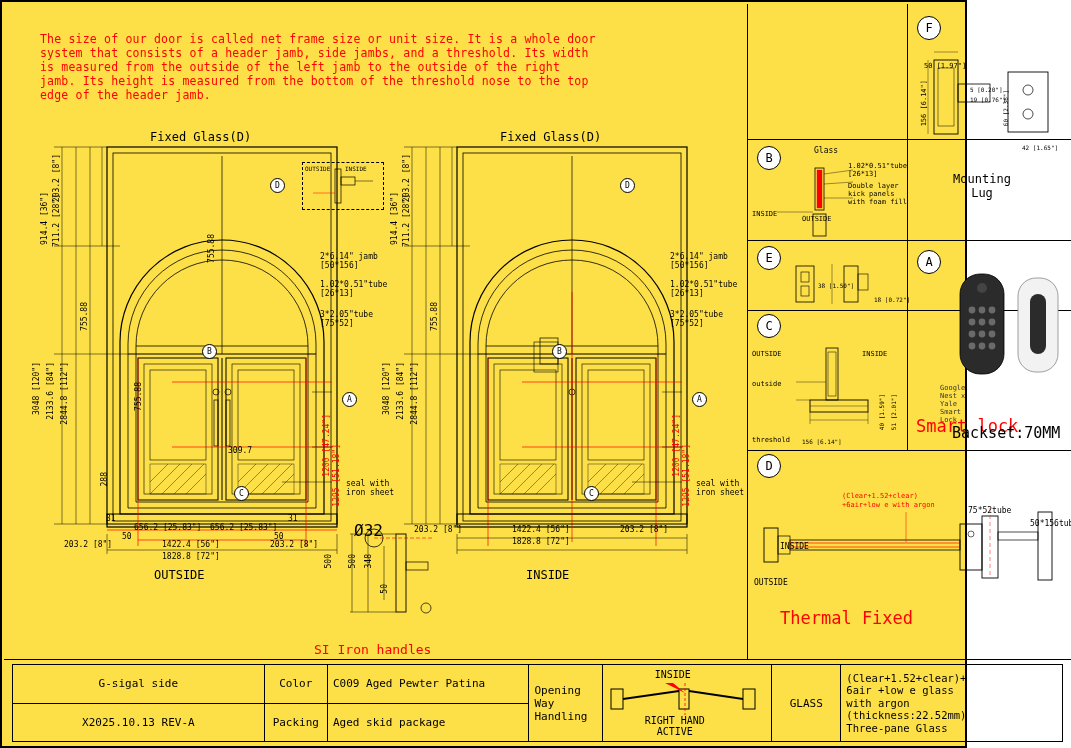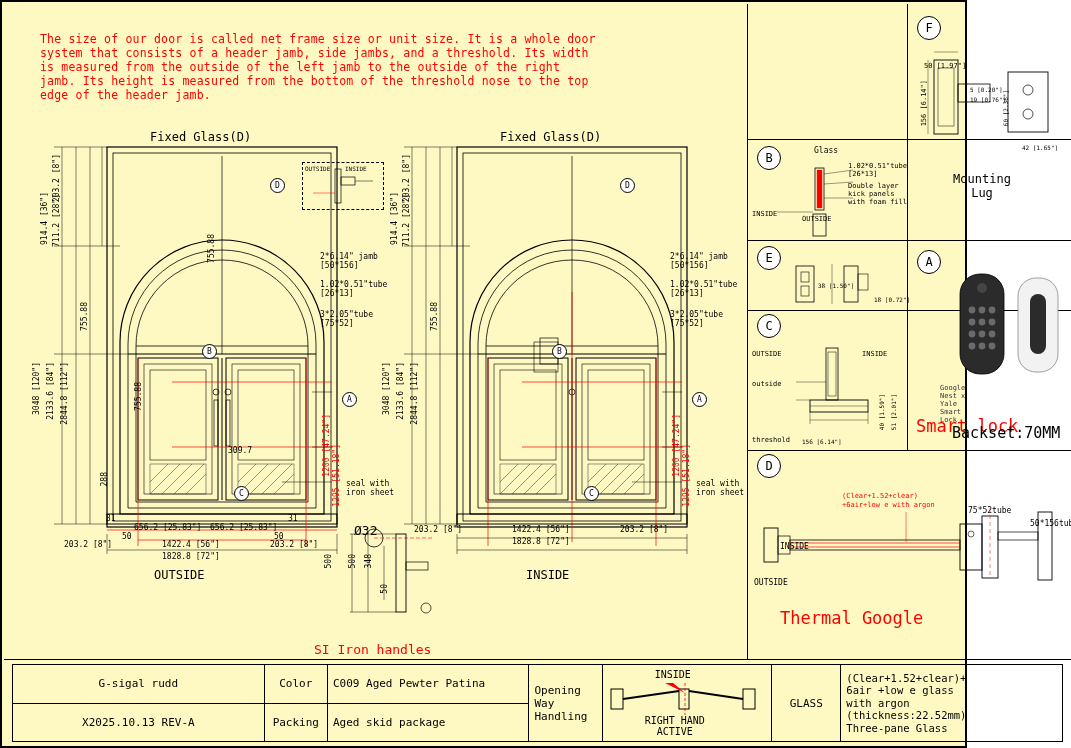--- a/index.html
+++ b/index.html
@@ -1,17 +1,17 @@
 <!DOCTYPE html>
 <html><head>
 <meta charset="utf-8">
 <style>
   html,body{margin:0;padding:0;background:#fff;}
   body{width:1071px;height:748px;font-family:"DejaVu Sans Mono",monospace;overflow:hidden;}
-  #sheet{position:relative;width:967px;height:748px;box-sizing:border-box;border:2px solid #000;background:#fef9c3;}
+  #sheet{position:relative;width:967px;height:748px;box-sizing:border-box;border:2px solid #000;background:#fde047;}
   .abs{position:absolute;}
   .note{font-family:"DejaVu Sans Mono",monospace;font-size:11.5px;line-height:14px;letter-spacing:0.2px;color:#ff0000;white-space:pre;}
   .lbl{font-size:8px;color:#000;white-space:pre;line-height:9px;}
   .lbl-r{font-size:8px;color:#ff0000;white-space:pre;line-height:9px;}
   .lbl7{font-size:7px;color:#000;white-space:pre;line-height:8px;}
   .lbl6{font-size:6px;color:#000;white-space:pre;line-height:7px;}
   .vert{writing-mode:vertical-rl;transform:rotate(180deg);}
   .ttl{font-size:12px;color:#000;white-space:pre;}
   .bal{border:1.2px solid #000;border-radius:50%;width:22px;height:22px;display:flex;align-items:center;justify-content:center;font-size:12px;color:#000;background:#fff;}
   .bal-s{border:1px solid #000;border-radius:50%;width:13px;height:13px;display:flex;align-items:center;justify-content:center;font-size:8px;color:#000;background:#fff;}
@@ -275,21 +275,21 @@
     <line x1="52" y1="16" x2="110" y2="16" stroke="#ff0000" stroke-width="0.6" stroke-dasharray="4 2"></line>
     <rect x="74" y="12" width="10" height="78" fill="none" stroke="#000" stroke-width="0.9"></rect>
     <rect x="84" y="40" width="22" height="8" fill="none" stroke="#000" stroke-width="0.7"></rect>
     <line x1="28" y1="12" x2="74" y2="12" stroke="#000" stroke-width="0.5"></line>
     <line x1="28" y1="90" x2="74" y2="90" stroke="#000" stroke-width="0.5"></line>
     <line x1="30" y1="12" x2="30" y2="90" stroke="#000" stroke-width="0.5"></line>
     <line x1="46" y1="12" x2="46" y2="90" stroke="#000" stroke-width="0.5"></line>
     <line x1="62" y1="24" x2="62" y2="78" stroke="#000" stroke-width="0.5"></line>
     <circle cx="104" cy="86" r="5" fill="none" stroke="#000" stroke-width="0.7"></circle>
   </svg>
-  <div class="abs lbl" style="left:352px;top:524px;font-size:13px;">Ø32</div>
+  <div class="abs lbl" style="left:352px;top:524px;font-size:16px;">Ø32</div>
   <div class="abs lbl vert" style="left:322px;top:552px;">500</div>
   <div class="abs lbl vert" style="left:346px;top:552px;">500</div>
   <div class="abs lbl vert" style="left:362px;top:552px;">348</div>
   <div class="abs lbl vert" style="left:378px;top:582px;">50</div>
   <div class="abs medred" style="left:312px;top:640px;">SI Iron handles</div>
 
   <div class="abs bal" style="left:755px;top:144px;">B</div>
   <svg class="abs" style="left:775px;top:160px;" width="120" height="78">
     <rect x="38" y="6" width="9" height="42" fill="none" stroke="#000" stroke-width="0.8"></rect>
     <rect x="40" y="8" width="5" height="38" fill="#ff0000" stroke="#ff0000" stroke-width="0.4"></rect>
@@ -399,26 +399,26 @@
     <rect x="284" y="10" width="14" height="68" fill="none" stroke="#000" stroke-width="0.9"></rect>
     <line x1="152" y1="10" x2="152" y2="40" stroke="#ff0000" stroke-width="0.5"></line>
     <line x1="236" y1="6" x2="236" y2="76" stroke="#ff0000" stroke-width="0.5" stroke-dasharray="4 3"></line>
   </svg>
   <div class="abs lbl" style="left:778px;top:540px;">INSIDE</div>
   <div class="abs lbl" style="left:752px;top:576px;">OUTSIDE</div>
   <div class="abs lbl-r" style="left:840px;top:490px;font-size:7px;">(Clear+1.52+clear)
 +6air+low e with argon</div>
   <div class="abs lbl" style="left:966px;top:504px;">75*52tube</div>
   <div class="abs lbl" style="left:1028px;top:517px;">50*156tube</div>
-  <div class="abs bigred" style="left:778px;top:606px;">Thermal Google</div>
+  <div class="abs bigred" style="left:778px;top:606px;">Thermal Fixed</div>
 
   <table class="tb abs" style="left:10px;top:662px;width:1051px;height:78px;">
     <tbody>
         <tr>
-      <td rowspan="1" style="width:240px;text-align:center;">G-sigal rudd</td>
+      <td rowspan="1" style="width:240px;text-align:center;">G-sigal side</td>
       <td style="width:52px;text-align:center;">Color</td>
       <td style="width:190px;">C009 Aged Pewter Patina</td>
       <td rowspan="2" style="width:62px;white-space:pre;text-align:left;">Opening
 Way
 Handling</td>
       <td rowspan="2" style="width:168px;padding:0;">
         <div style="position:relative;width:166px;height:72px;">
           <div style="position:absolute;left:52px;top:2px;font-size:10px;">INSIDE</div>
           <svg style="position:absolute;left:4px;top:14px;" width="160" height="36">
             <rect x="4" y="8" width="12" height="20" fill="none" stroke="#000" stroke-width="1"></rect>

